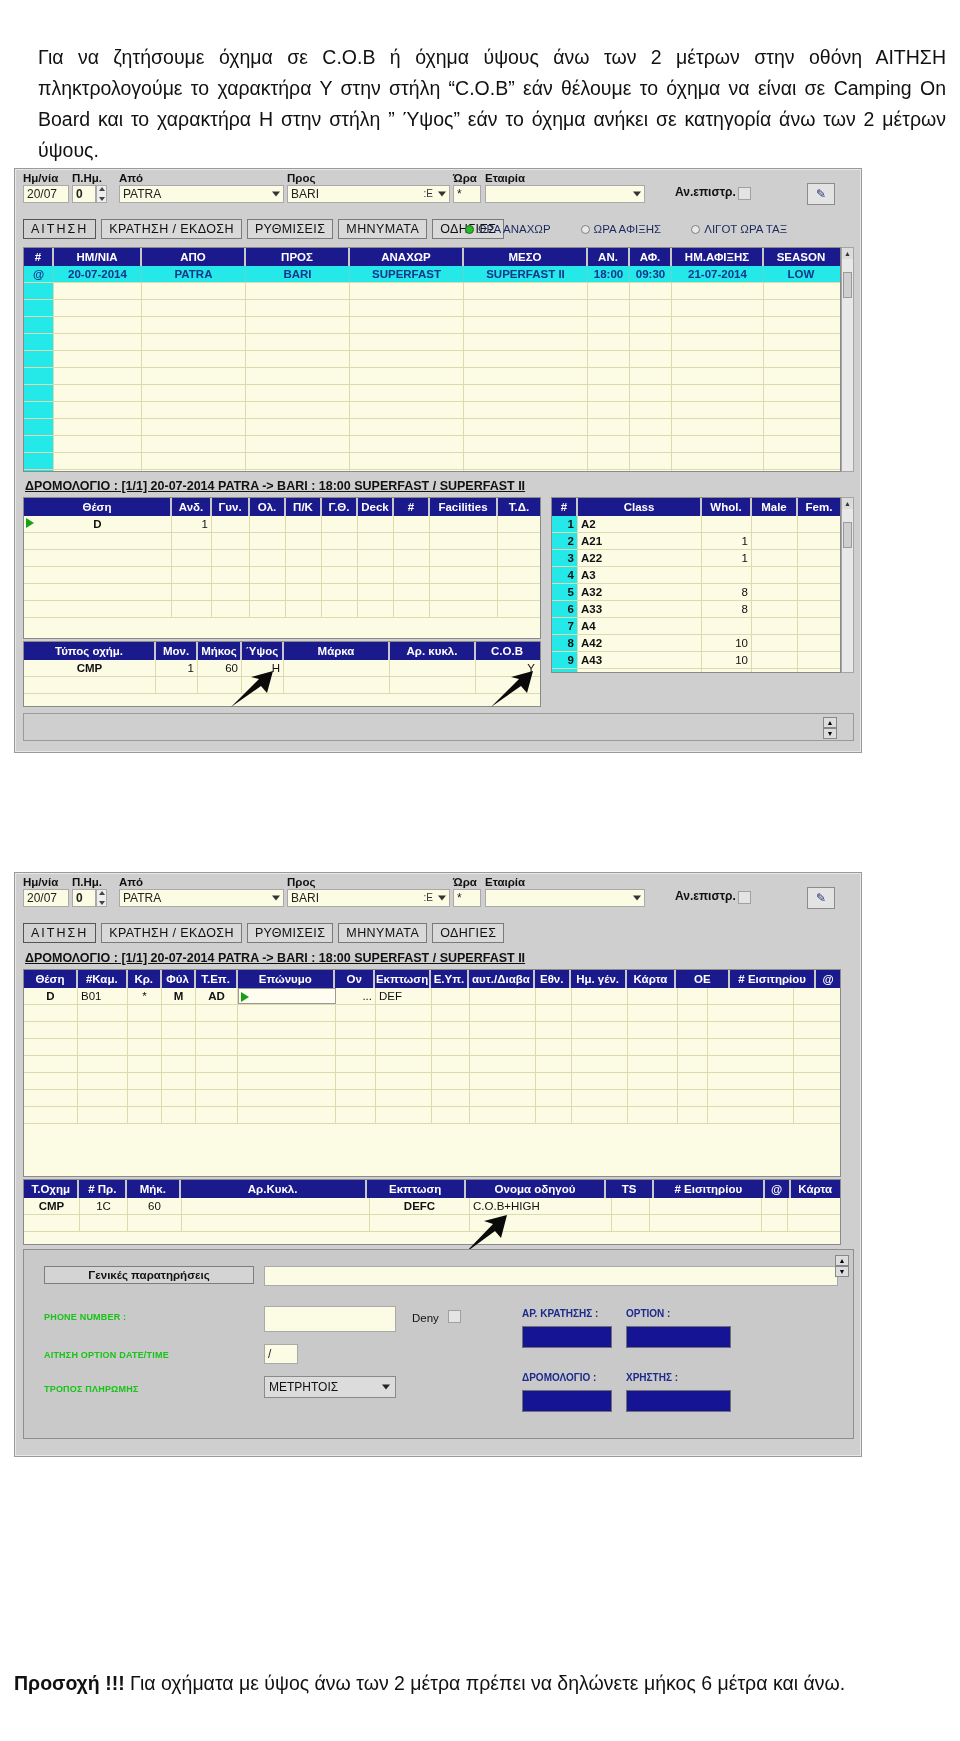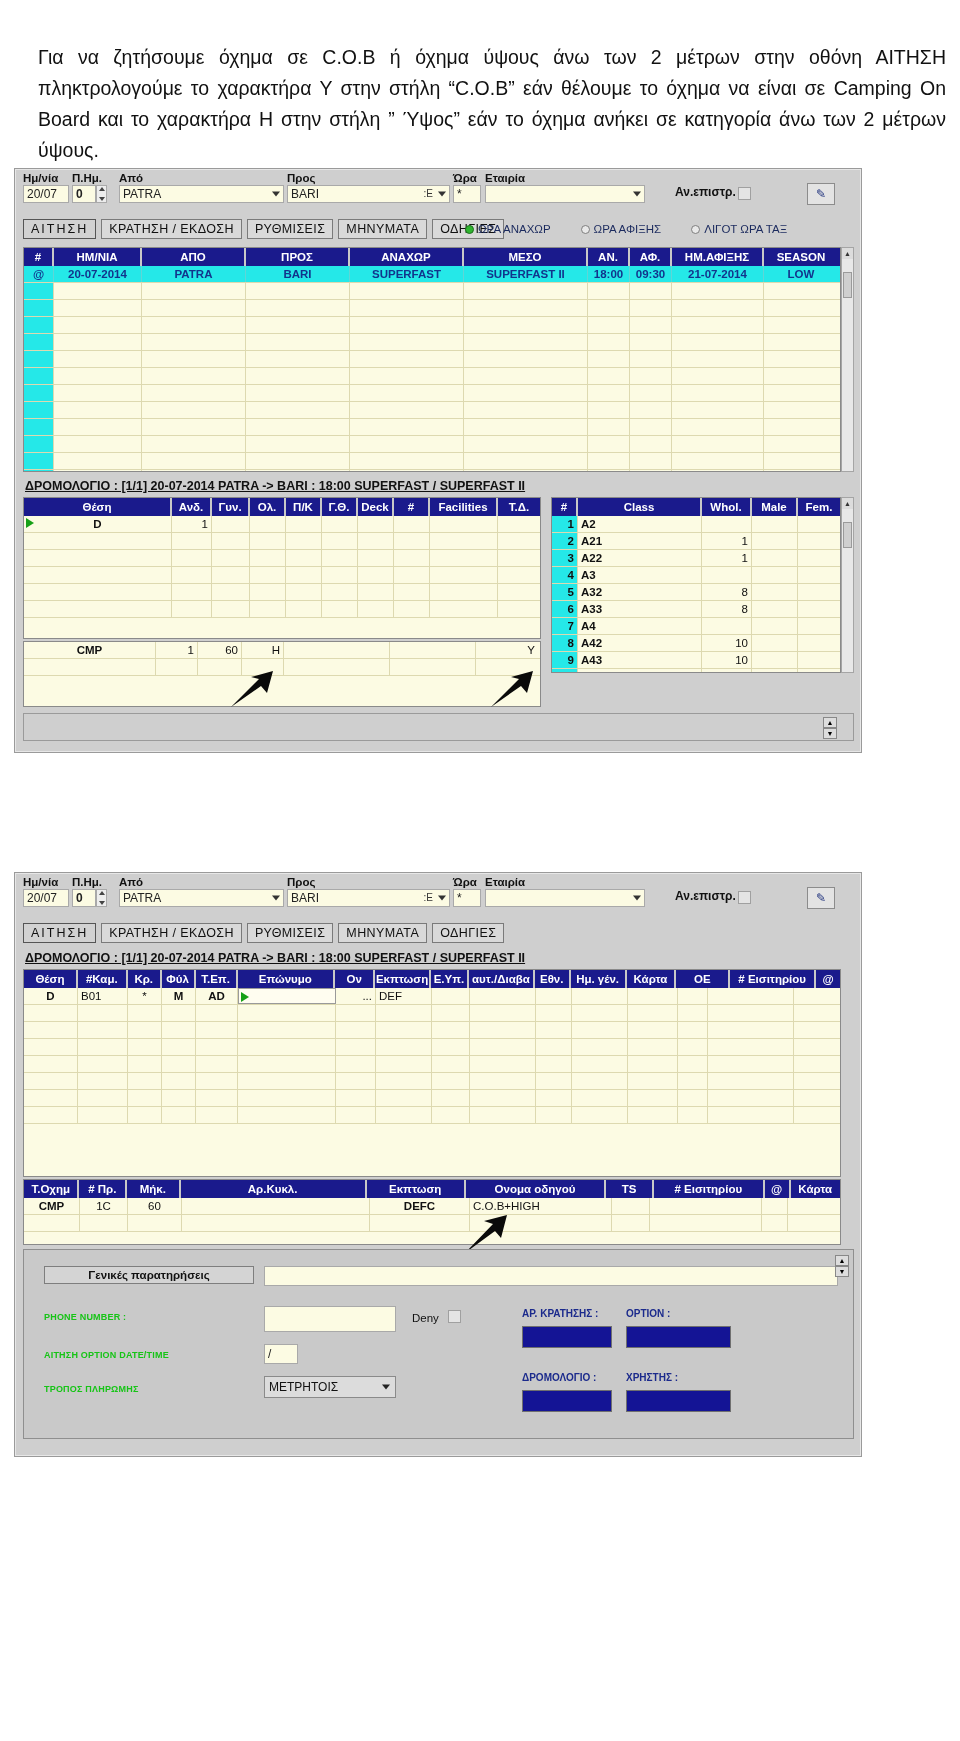--- a/index.html
+++ b/index.html
@@ -562,20 +562,29 @@
             <div class="c num" style="width: 42px; border-right: none;">&nbsp;</div>
           </div>
         </div>
     </div>
     <div class="vscroll" style="left:826px;top:328px;width:13px;height:176px;">
       <div class="ar">▲</div>
       <div class="thumb"></div>
     </div>
 
     <div class="grid" id="vehgrid1" style="left:8px;top:472px;width:518px;height:66px;">
+      <div class="ghead">
+        <div class="c" style="width:132px">Τύπος οχήμ.</div>
+        <div class="c" style="width:42px">Μον.</div>
+        <div class="c" style="width:44px">Μήκος</div>
+        <div class="c" style="width:42px">Ύψος</div>
+        <div class="c" style="width:106px">Μάρκα</div>
+        <div class="c" style="width:86px">Αρ. κυκλ.</div>
+        <div class="c" style="width:62px;border-right:none;">C.O.B</div>
+      </div>
       <div class="grow">
         <div class="c ctr" style="width:132px;font-weight:bold;">CMP</div>
         <div class="c num" style="width:42px">1</div>
         <div class="c num" style="width:44px">60</div>
         <div class="c num" style="width:42px">H</div>
         <div class="c" style="width:106px"></div>
         <div class="c" style="width:86px"></div>
         <div class="c num" style="width:62px;border-right:none;">Y</div>
       </div>
       <div class="grow">
@@ -902,14 +911,17 @@
       <div class="lblblue" style="position:absolute;left:498px;top:122px;">ΔΡΟΜΟΛΟΓΙΟ :</div>
       <div class="bluebox" style="position:absolute;left:498px;top:140px;width:90px;height:22px;"></div>
       <div class="lblblue" style="position:absolute;left:602px;top:122px;">ΧΡΗΣΤΗΣ :</div>
       <div class="bluebox" style="position:absolute;left:602px;top:140px;width:105px;height:22px;"></div>
 
       <div style="position:absolute;right:4px;top:5px;width:14px;height:11px;background:#ddd;border:1px solid #888;font-size:7px;text-align:center;line-height:9px;">▲</div>
       <div style="position:absolute;right:4px;top:16px;width:14px;height:11px;background:#ddd;border:1px solid #888;font-size:7px;text-align:center;line-height:9px;">▼</div>
     </div>
   </div>
 
+  <div class="para p3">
+    <b>Προσοχή !!!</b><span> Για οχήματα με ύψος άνω των 2 μέτρα πρέπει να δηλώνετε μήκος  6 μέτρα  και άνω.</span>
+  </div>
 
 </div>
 
 </body></html>

